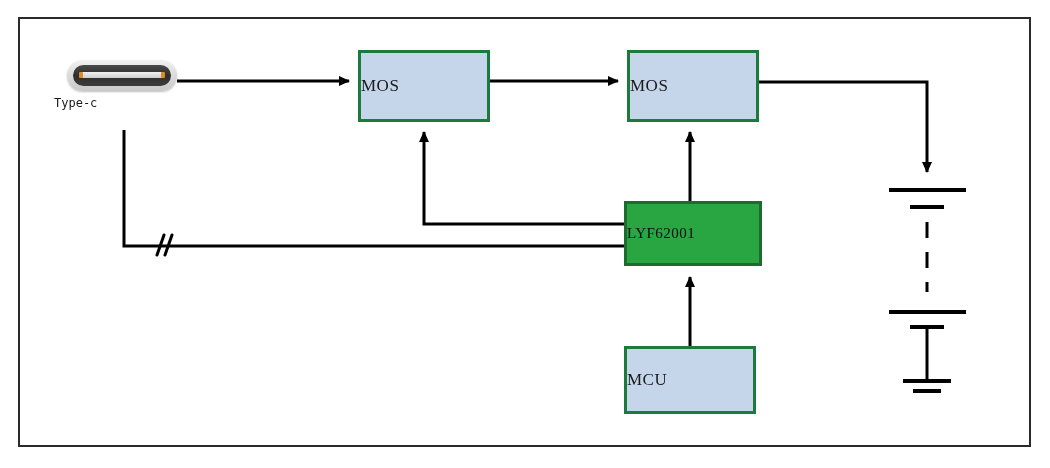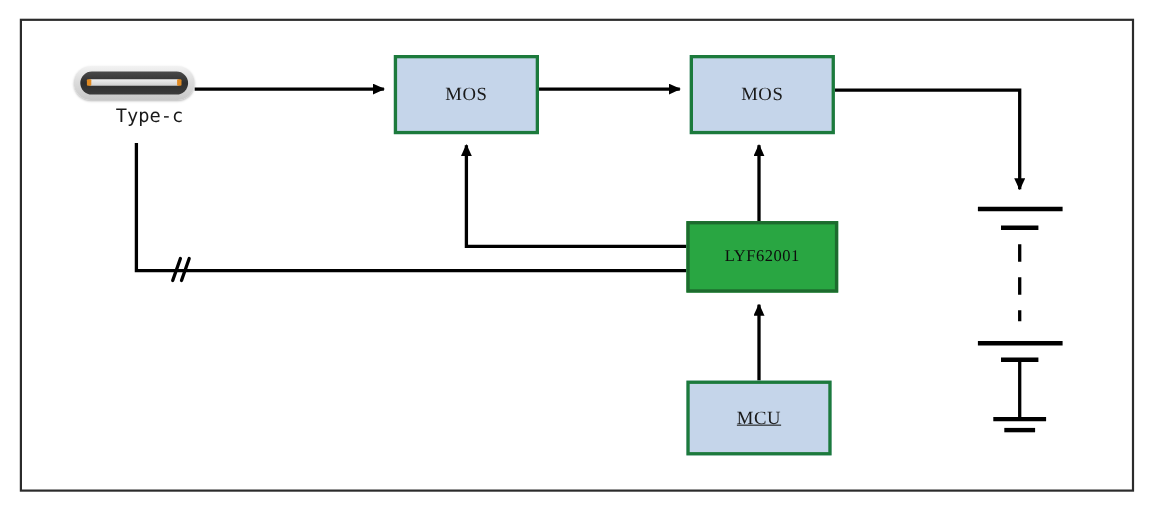--- a/index.html
+++ b/index.html
@@ -32,36 +32,34 @@
     left: 0;
     top: 0;
     width: 1050px;
     height: 468px;
   }
   .block {
     position: absolute;
     box-sizing: border-box;
     display: flex;
     align-items: center;
-    justify-content: center;
     font-family: "Liberation Serif", serif;
     letter-spacing: 0.5px;
   }
   .block-mos {
     background: #c5d5ea;
     border: 3px solid #1c7a3c;
     color: #1a1a1a;
     font-size: 17px;
   }
   .block-mcu {
     background: #c5d5ea;
     border: 3px solid #1c7a3c;
     color: #1a1a1a;
     font-size: 17px;
-    text-decoration: underline;
   }
   .block-ic {
     background: #29a642;
     border: 3px solid #1d6b2e;
     color: #0d0d0d;
     font-size: 15px;
   }
   #block-mos-1 { left: 358px; top: 50px; width: 132px; height: 72px; }
   #block-mos-2 { left: 627px; top: 50px; width: 132px; height: 72px; }
   #block-ic    { left: 624px; top: 201px; width: 138px; height: 65px; }
@@ -108,26 +106,26 @@
     width: 4px;
     height: 6px;
     background: #e08a22;
     border-radius: 1px;
   }
   #typec-pin-left { left: 12px; }
   #typec-pin-right { left: 94px; }
 
   #typec-label {
     position: absolute;
-    left: 74px;
+    left: 54px;
     top: 96px;
     width: 124px;
-    text-align: center;
+    text-align: left;
     font-family: "DejaVu Sans Mono", monospace;
-    font-size: 17px;
+    font-size: 12px;
     color: #1a1a1a;
     letter-spacing: 0px;
   }
 </style>
 </head>
 <body>
 
 <div id="canvas">
 
   <div id="diagram-frame"></div>

